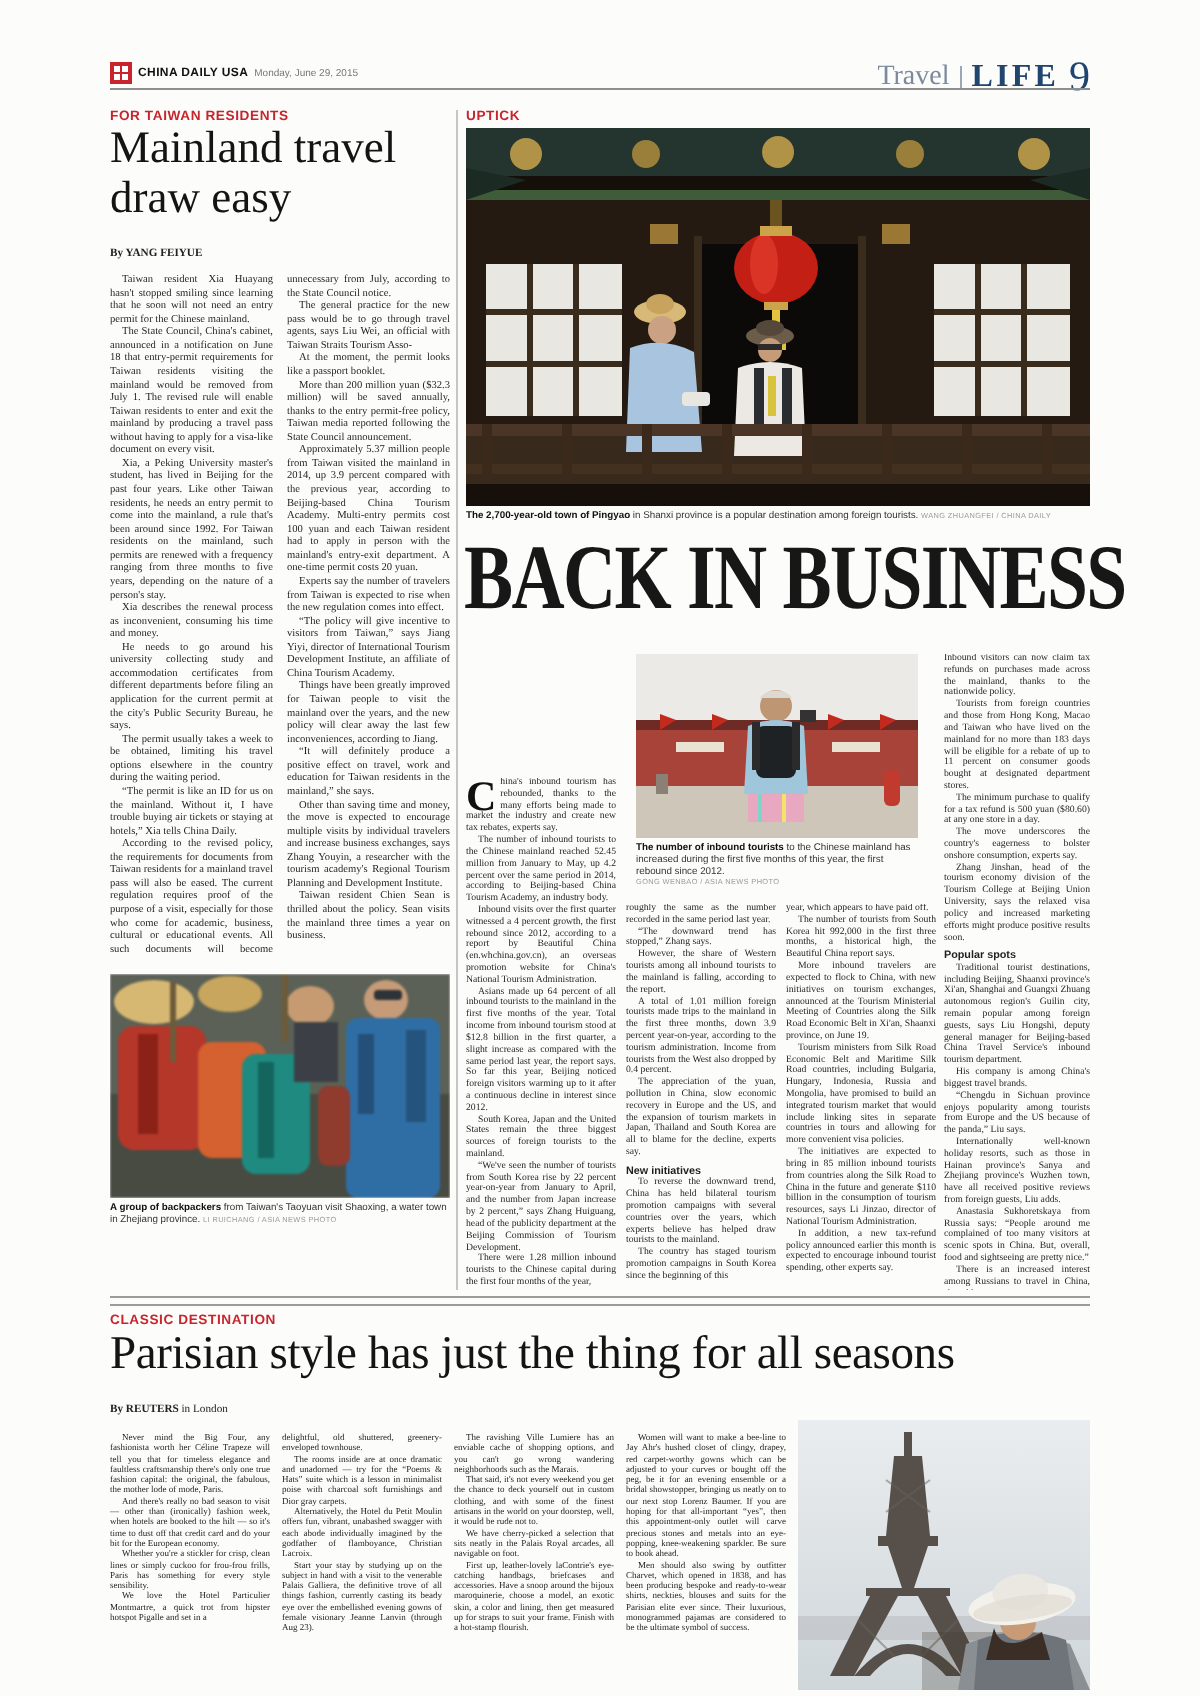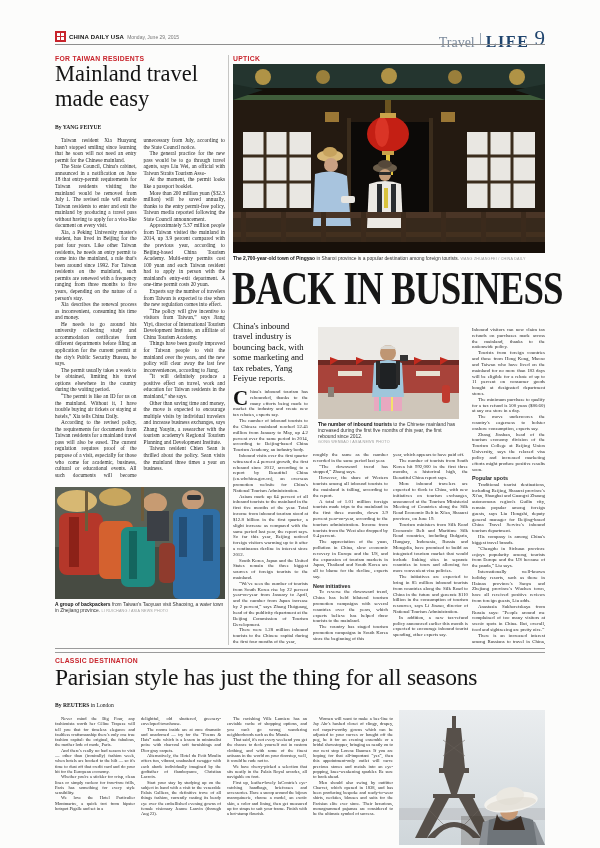--- a/index.html
+++ b/index.html
@@ -5,21 +5,21 @@
   html,body{margin:0;padding:0;background:#e9e9e7;}
   .page{position:relative;width:600px;height:848px;background:#fcfcfb;font-family:"Liberation Serif",serif;color:#222;overflow:hidden;margin:0 auto;}
 
   
   .masthead{position:absolute;left:55px;right:55px;top:26px;height:18px;}
   .mh-left{position:absolute;left:0;top:5px;display:flex;align-items:center;gap:3px;}
   .logo{width:11px;height:11px;background:#c8242c;display:grid;grid-template-columns:1fr 1fr;grid-template-rows:1fr 1fr;gap:1px;padding:2px;box-sizing:border-box;}
   .logo i{background:#fff;display:block;}
   .brand{font-family:"Liberation Sans",sans-serif;font-weight:bold;font-size:6px;color:#111;letter-spacing:.2px;}
   .mh-date{font-family:"Liberation Sans",sans-serif;font-size:5px;color:#777;}
-  .mh-right{position:absolute;right:0;top:0;display:flex;align-items:flex-end;gap:5px;}
+  .mh-right{position:absolute;right:0;top:0;display:flex;align-items:center;gap:5px;}
   .mh-travel{font-size:14px;color:#7b8a9c;}
   .mh-sep{width:1px;height:11px;background:#9aa7b5;align-self:center;}
   .mh-life{font-size:16px;font-weight:bold;color:#20456e;letter-spacing:1.6px;}
   .mh-page{font-size:21px;color:#20456e;}
   .masthead-rule{position:absolute;left:55px;right:55px;top:44px;border-top:1px solid #8e8e8e;}
 
   .kicker{font-family:"Liberation Sans",sans-serif;font-weight:bold;color:#c8242c;font-size:6.8px;letter-spacing:.3px;}
 
   
   .taiwan-kicker{position:absolute;left:55px;top:55px;}
@@ -84,21 +84,21 @@
     <div class="mh-right">
       <span class="mh-travel">Travel</span>
       <span class="mh-sep"></span>
       <span class="mh-life">LIFE</span>
       <span class="mh-page">9</span>
     </div>
   </div>
   <div class="masthead-rule"></div>
 
   <div class="kicker taiwan-kicker">FOR TAIWAN RESIDENTS</div>
-  <h1 class="taiwan-headline" style="margin:0;font-weight:normal;">Mainland travel made easy</h1>
+  <h1 class="taiwan-headline" style="margin:0;font-weight:normal;">Mainland travel draw easy</h1>
   <div class="taiwan-byline">By YANG FEIYUE</div>
   <div class="taiwan-body">
       <p class="bp">Taiwan resident Xia Huayang hasn't stopped smiling since learning that he soon will not need an entry permit for the Chinese mainland.</p>
       <p class="bp">The State Council, China's cabinet, announced in a notification on June 18 that entry-permit requirements for Taiwan residents visiting the mainland would be removed from July 1. The revised rule will enable Taiwan residents to enter and exit the mainland by producing a travel pass without having to apply for a visa-like document on every visit.</p>
       <p class="bp">Xia, a Peking University master's student, has lived in Beijing for the past four years. Like other Taiwan residents, he needs an entry permit to come into the mainland, a rule that's been around since 1992. For Taiwan residents on the mainland, such permits are renewed with a frequency ranging from three months to five years, depending on the nature of a person's stay.</p>
       <p class="bp">Xia describes the renewal process as inconvenient, consuming his time and money.</p>
       <p class="bp">He needs to go around his university collecting study and accommodation certificates from different departments before filing an application for the current permit at the city's Public Security Bureau, he says.</p>
       <p class="bp">The permit usually takes a week to be obtained, limiting his travel options elsewhere in the country during the waiting period.</p>
       <p class="bp">“The permit is like an ID for us on the mainland. Without it, I have trouble buying air tickets or staying at hotels,” Xia tells China Daily.</p>
       <p class="bp">According to the revised policy, the requirements for documents from Taiwan residents for a mainland travel pass will also be eased. The current regulation requires proof of the purpose of a visit, especially for those who come for academic, business, cultural or educational events. All such documents will become unnecessary from July, according to the State Council notice.</p>
@@ -211,21 +211,20 @@
           <rect x="288" y="148" width="5" height="32"></rect>
       </g>
       <rect y="178" width="312" height="11" fill="#17100a"></rect>
     </svg>
   </div>
   <div class="caption lead-caption">
     <span class="cap-bold">The 2,700-year-old town of Pingyao</span><span> in Shanxi province is a popular destination among foreign tourists. </span><span class="credit">WANG ZHUANGFEI / CHINA DAILY</span>
   </div>
 
   <h1 class="main-headline" style="margin:0;">BACK IN BUSINESS</h1>
-  <div class="deck">China's inbound travel industry is bouncing back, with some marketing and tax rebates, Yang Feiyue reports.</div>
 
   <div class="photo inline-photo">
     <svg width="141" height="92" viewBox="0 0 141 92">
       <rect width="141" height="92" fill="#eceae6"></rect>
       <rect y="33" width="141" height="5" fill="#6e2a24"></rect>
       <rect y="38" width="141" height="28" fill="#a8433a"></rect>
       <rect x="20" y="44" width="24" height="5" fill="#e8e2d2"></rect>
       <rect x="98" y="44" width="24" height="5" fill="#e8e2d2"></rect>
       <rect x="63" y="43" width="15" height="11" fill="#d8cdb8" stroke="#5a3a30" stroke-width="1"></rect>
       <g fill="#c22a1e">

